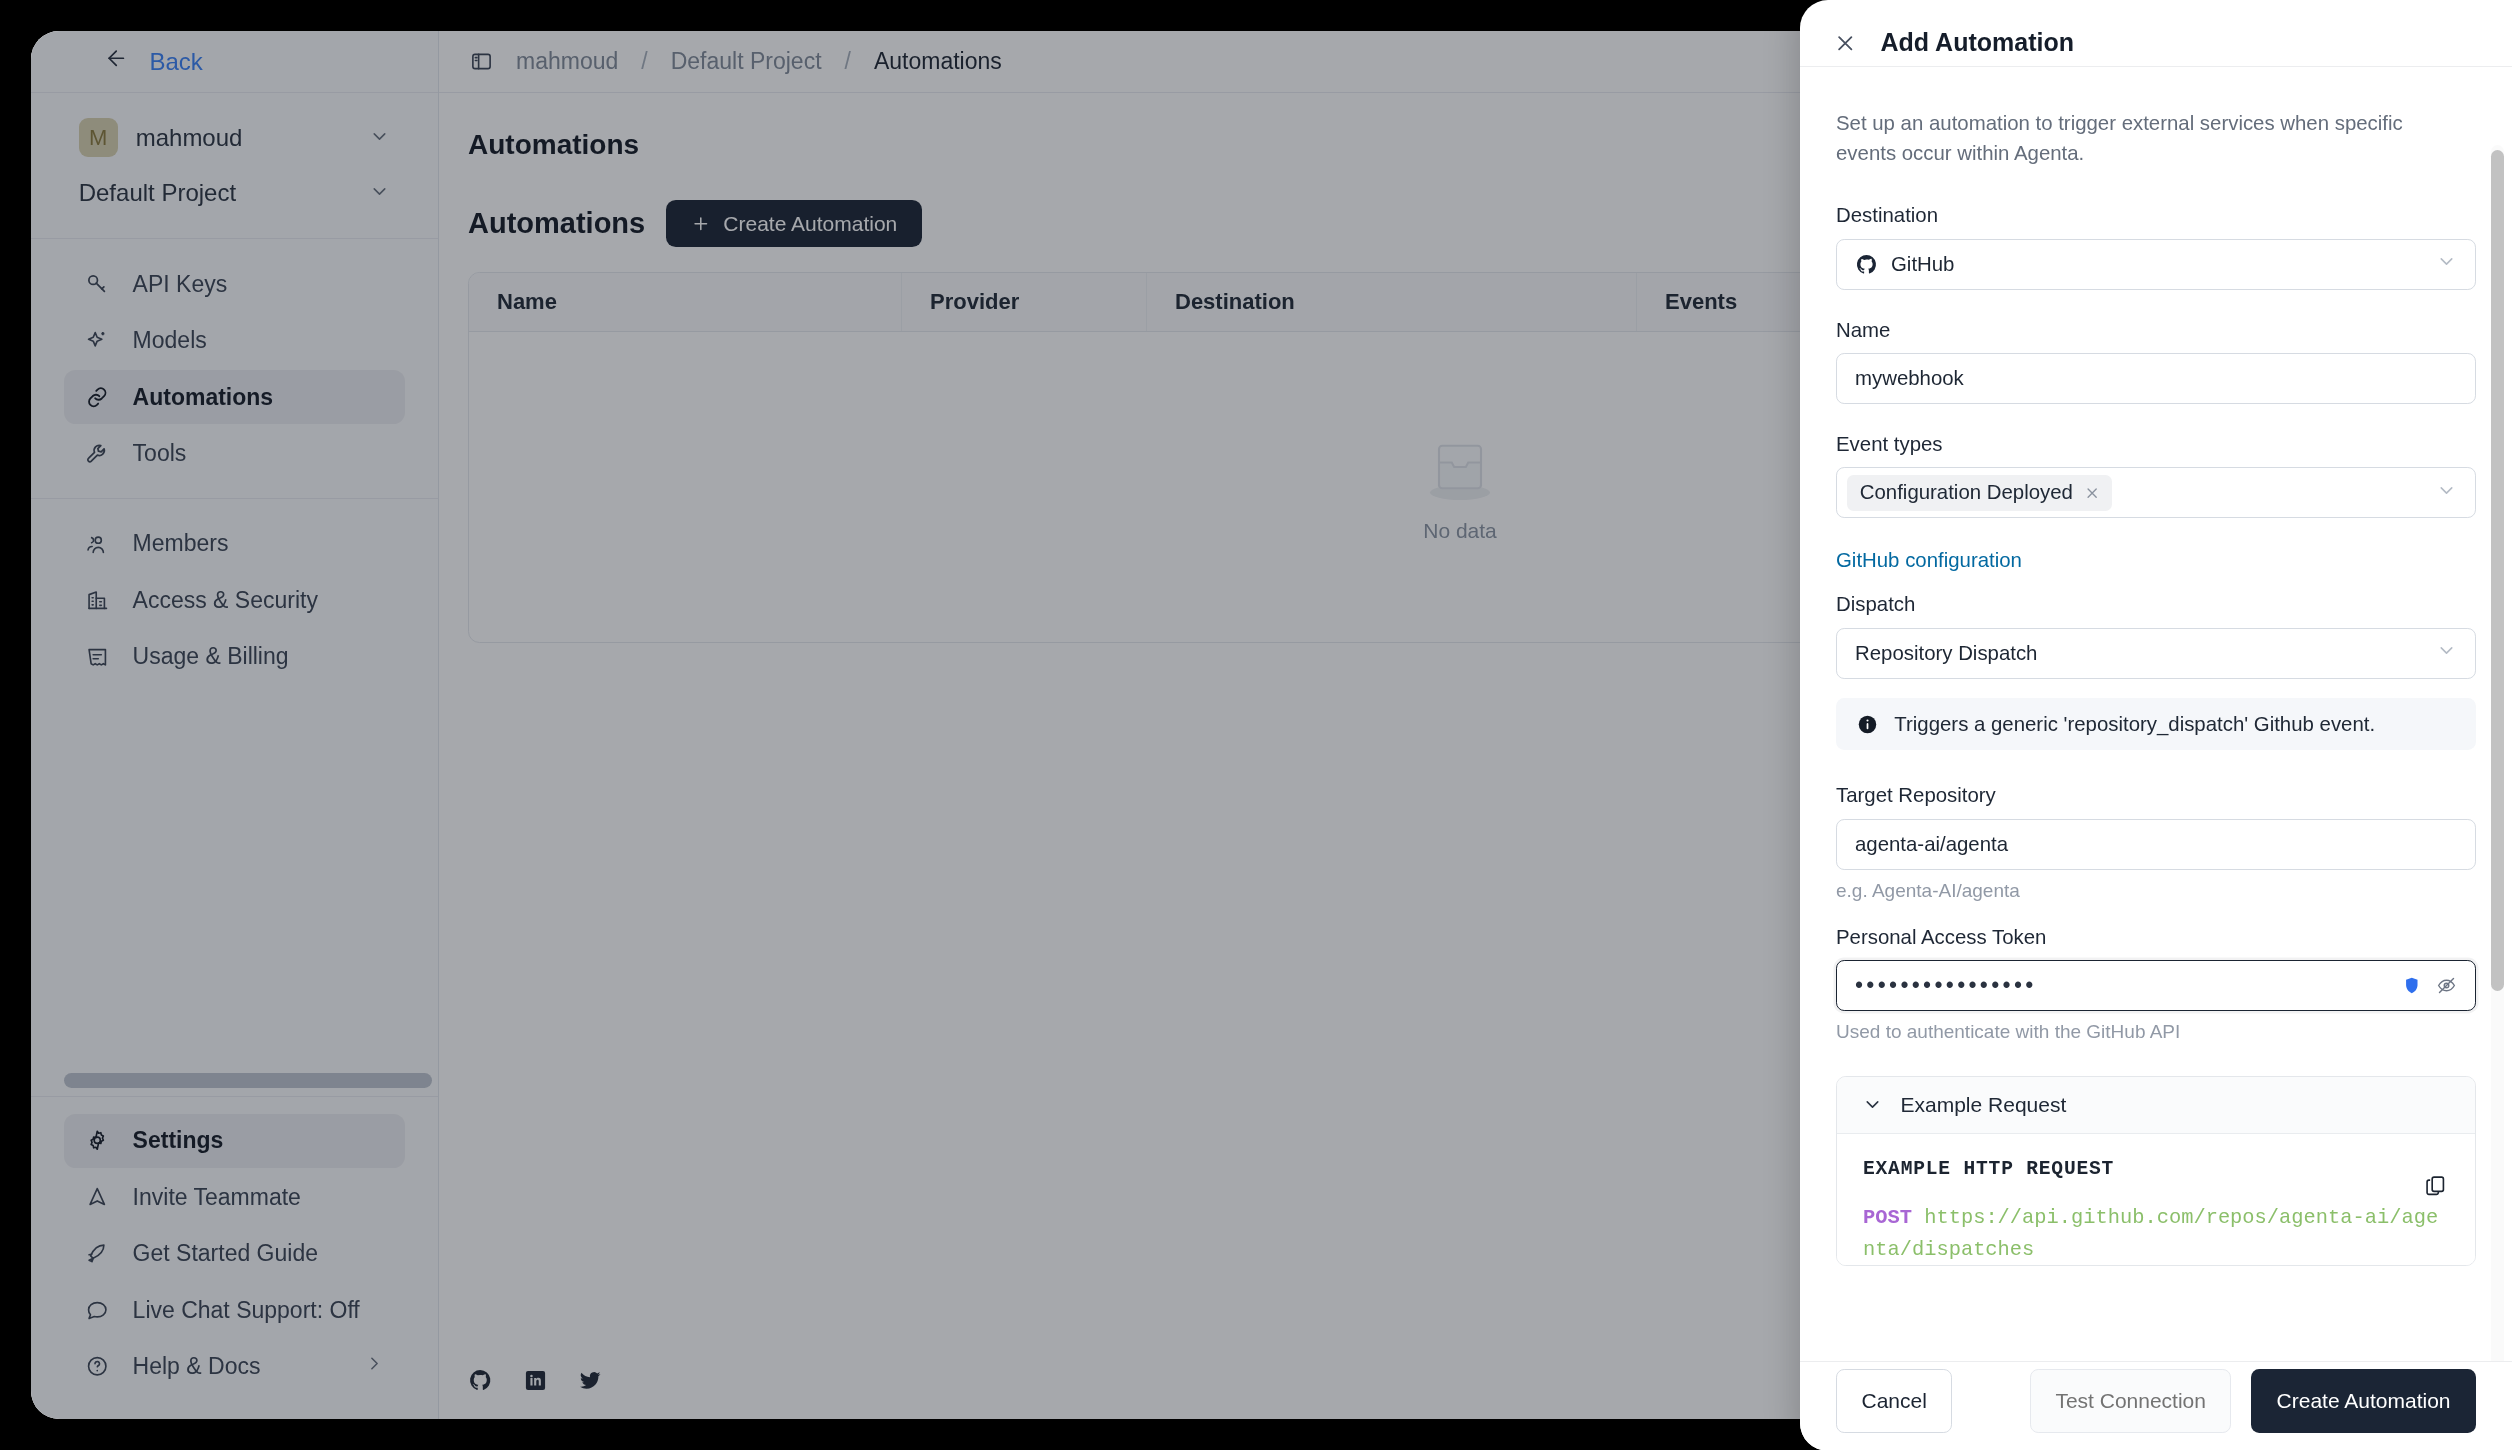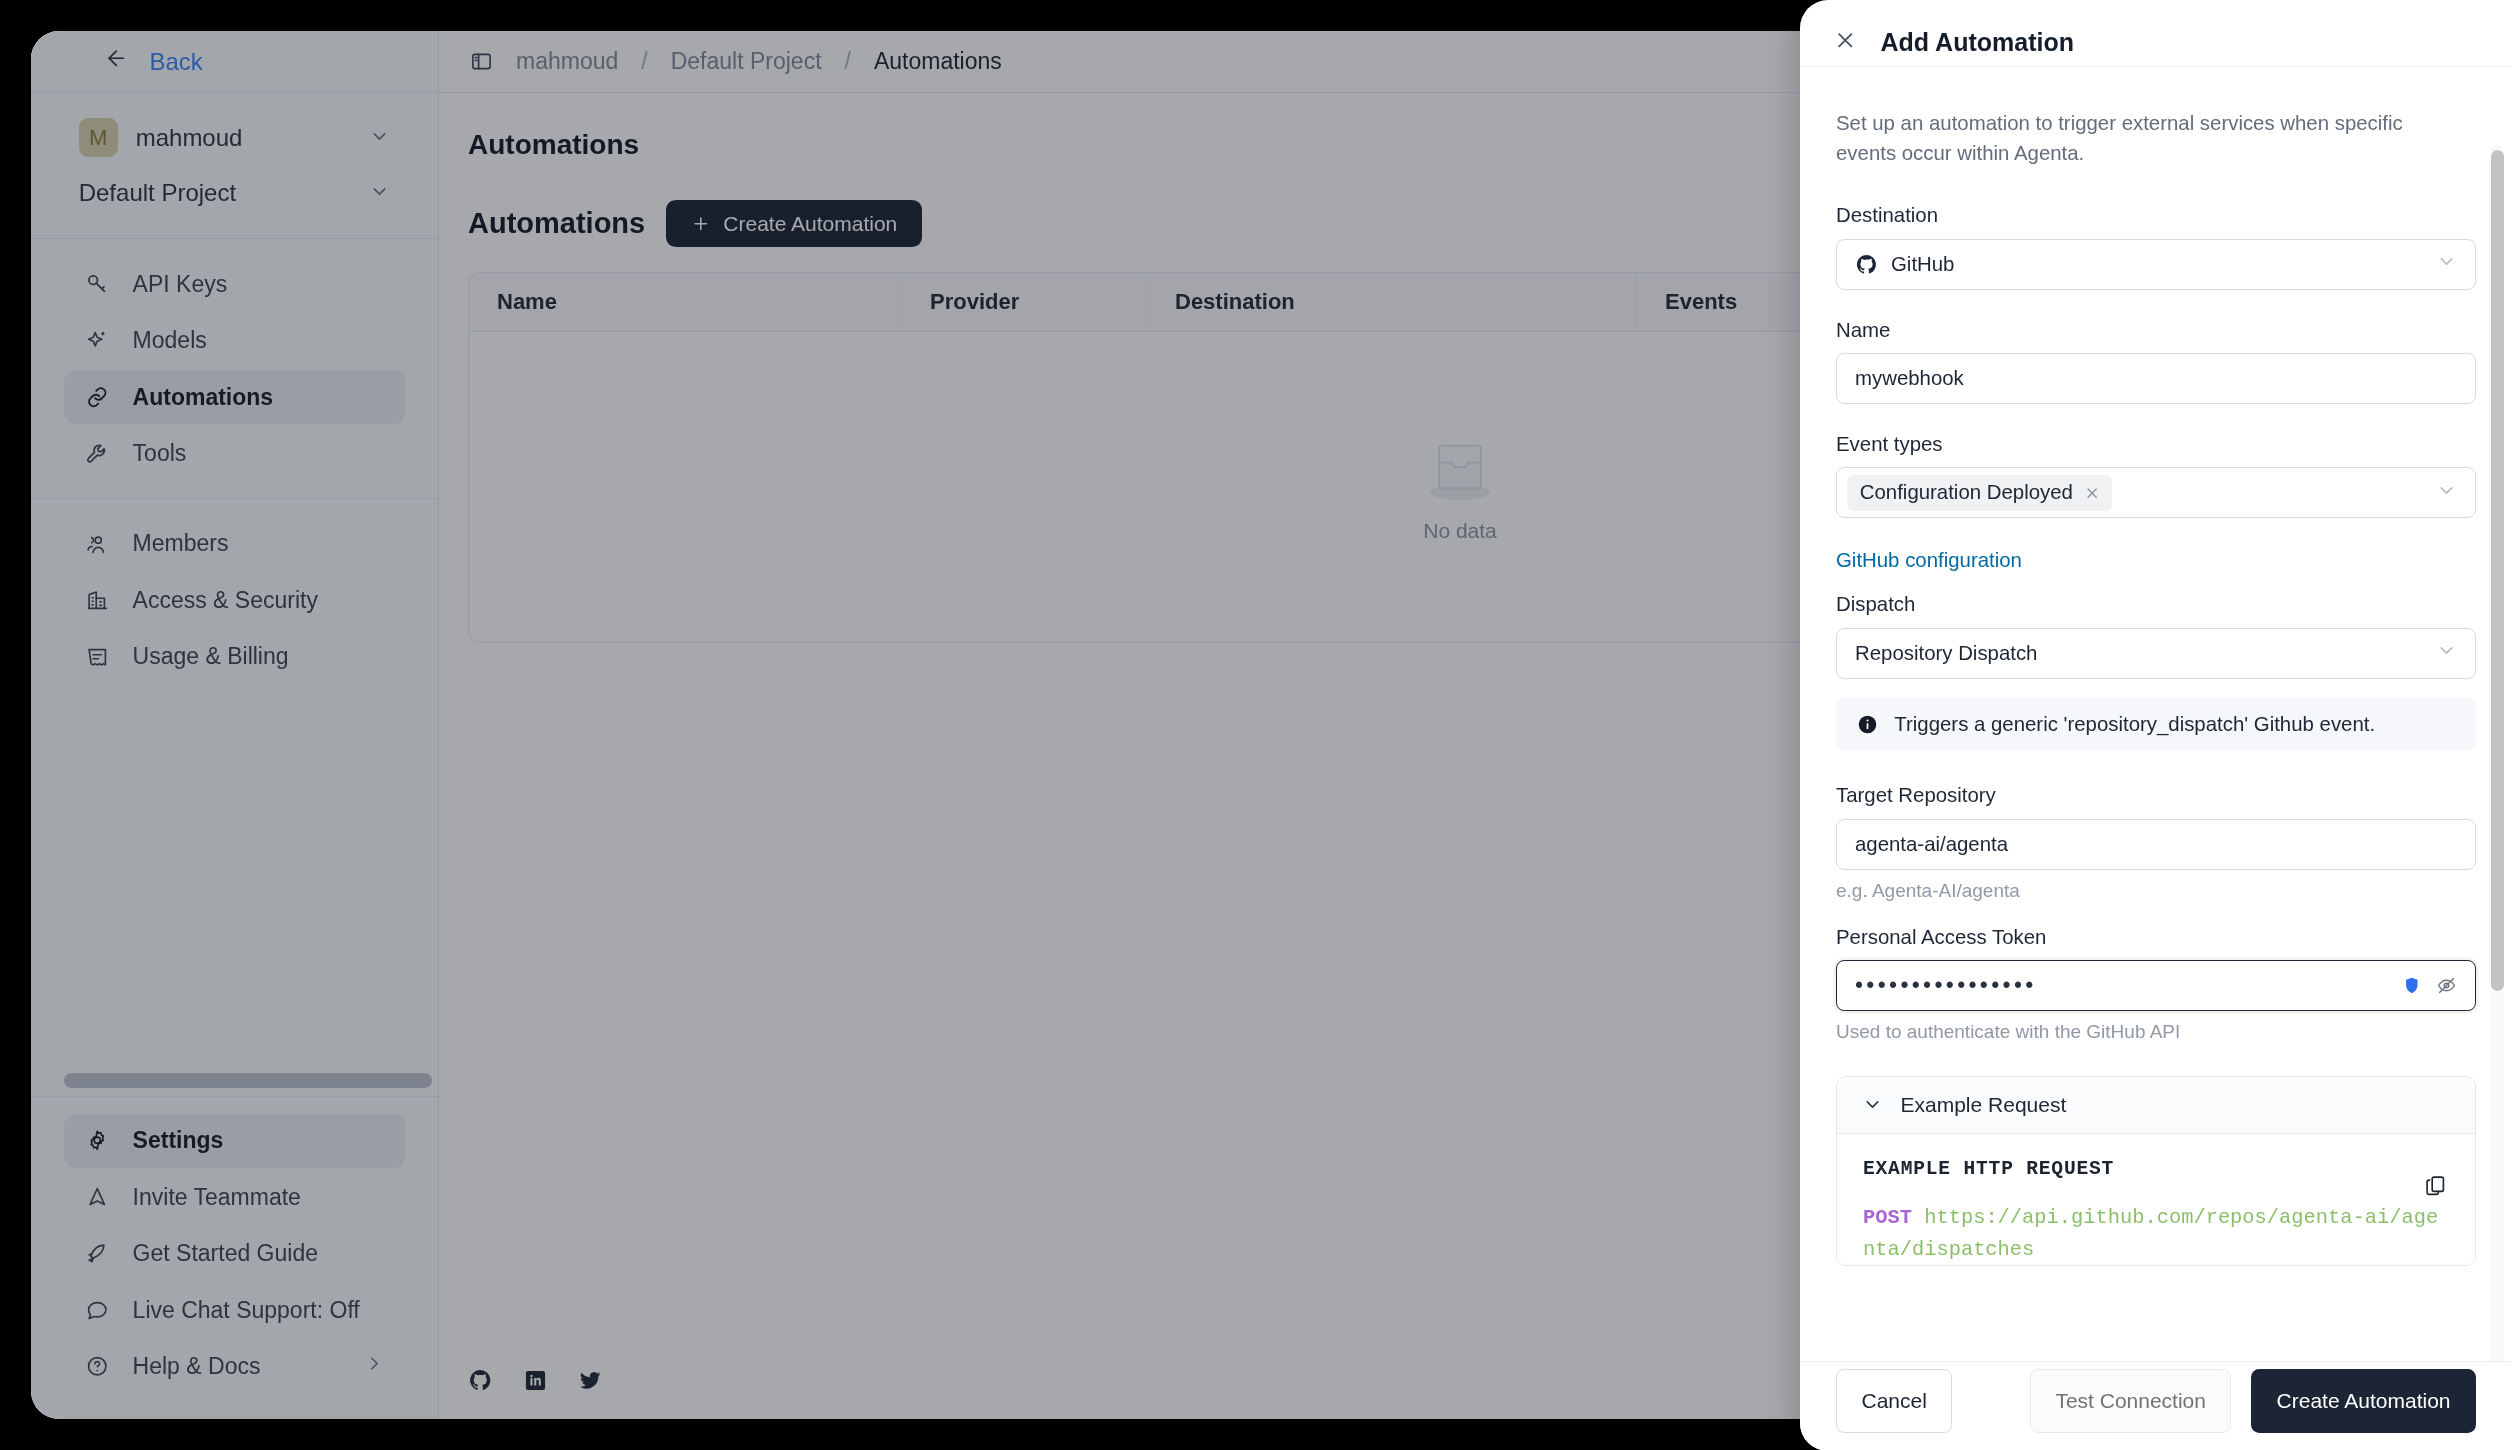--- a/index.html
+++ b/index.html
@@ -203,21 +203,21 @@
     overflow: hidden;
   }
   .drawer-head {
     height: 67px; flex: 0 0 67px;
     display: flex; align-items: center;
     gap: 23px;
     padding: 0 33px;
     border-bottom: 0.8px solid #ecedef;
     margin-top: 0;
   }
-  .drawer-head-inner { display:flex; align-items:flex-start; gap: 23px; padding-top: 19.6px;}
+  .drawer-head-inner { display:flex; align-items:center; gap: 23px; padding-top: 19.6px;}
   .drawer-title { font-size: 25px; font-weight: bold; color: #151d2a; }
   .close-x { cursor: pointer; color: #4a5262; display:flex; }
 
   .drawer-body {
     flex: 1 1 auto;
     padding: 42px 36px 19.6px 36px;
     overflow: hidden;
     position: relative;
   }
   .dw-desc { font-size: 20.4px; line-height: 1.45; color: #646d7b; margin-bottom: 36px; max-width: 588px;}

